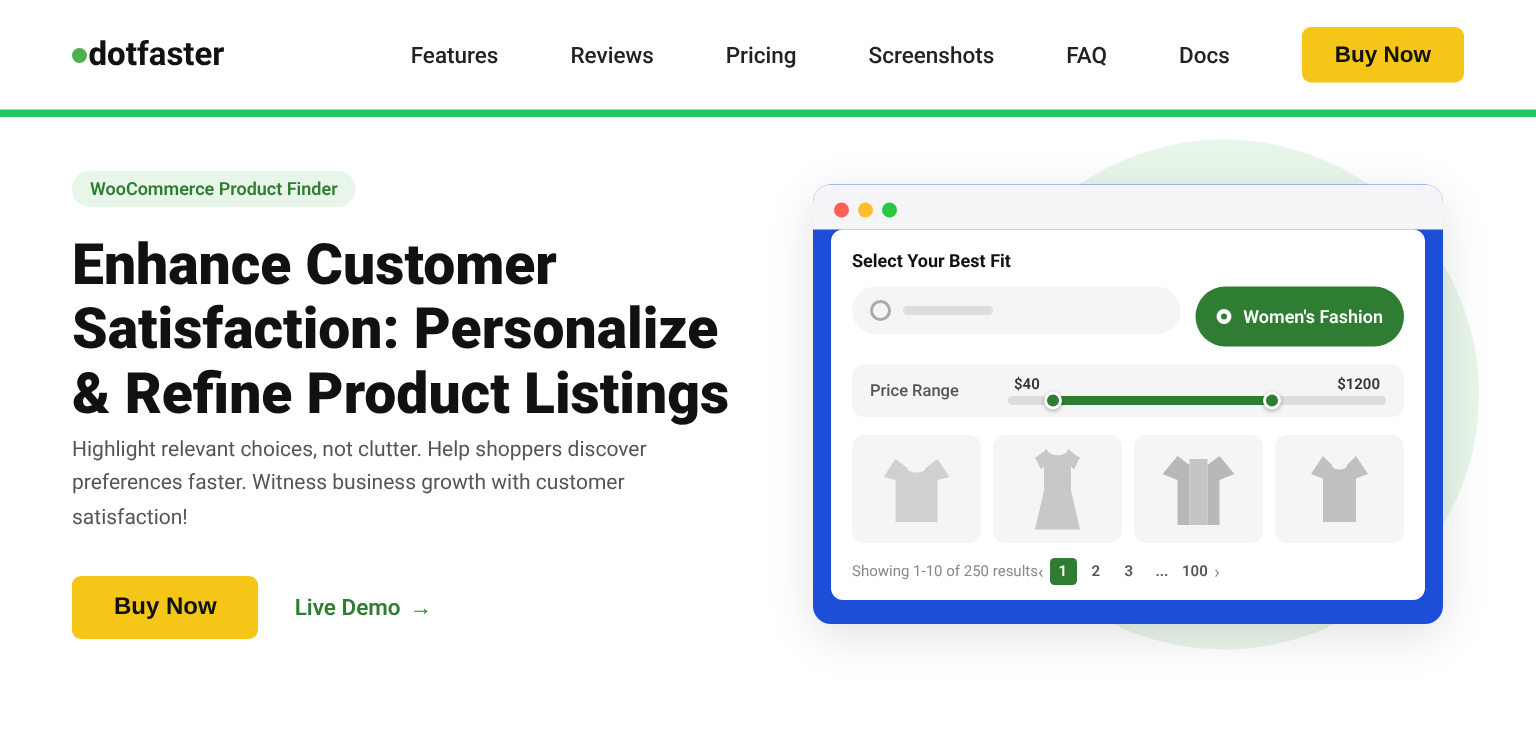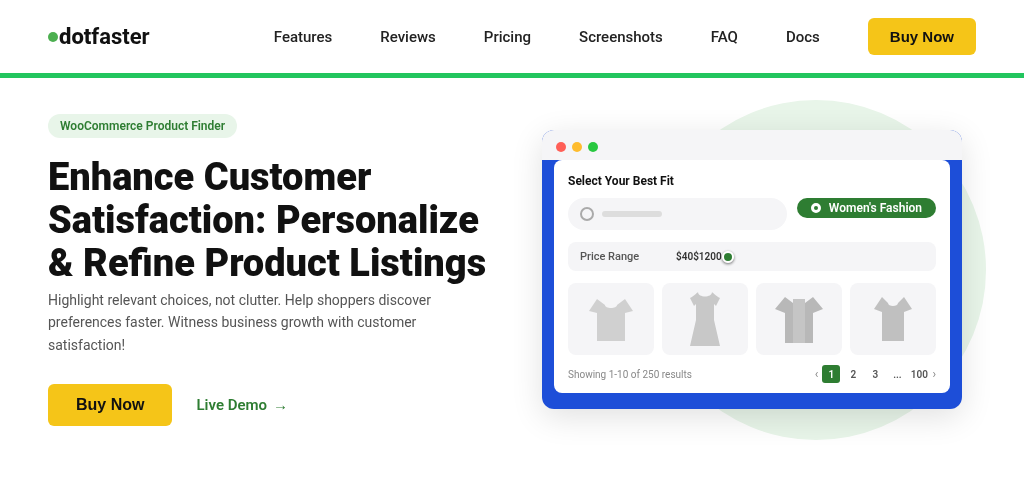--- a/index.html
+++ b/index.html
@@ -196,21 +196,21 @@
     .search-line-mock {
       width: 60px;
       height: 6px;
       background: #ddd;
       border-radius: 3px;
     }
     .womens-fashion-btn {
       background: #2e7d32;
       color: #fff;
       border-radius: 20px;
-      height: 20px;
+      height: 40px;
       padding: 0 14px;
       display: flex;
       align-items: center;
       gap: 8px;
       font-size: 12px;
       font-weight: 600;
     }
     .radio-dot {
       width: 10px;
       height: 10px;
@@ -242,23 +242,22 @@
     }
     .price-range-label {
       font-size: 11px;
       color: #555;
       font-weight: 500;
       min-width: 70px;
     }
     .range-track-wrap {
       flex: 1;
       display: flex;
-      flex-direction: row;
+      flex-direction: column;
       gap: 2px;
-      align-items: center;
     }
     .range-labels {
       display: flex;
       justify-content: space-between;
       font-size: 10px;
       color: #333;
       font-weight: 600;
       padding: 0 4px;
     }
     .range-track {
@@ -315,21 +314,20 @@
       display: flex;
       align-items: center;
       justify-content: center;
       overflow: hidden;
     }
     
 
     .mockup-footer {
       display: flex;
       align-items: center;
-      justify-content: space-between;
       margin-top: 6px;
     }
     .showing-text {
       font-size: 10px;
       color: #888;
     }
     .pagination {
       display: flex;
       align-items: center;
       gap: 4px;

